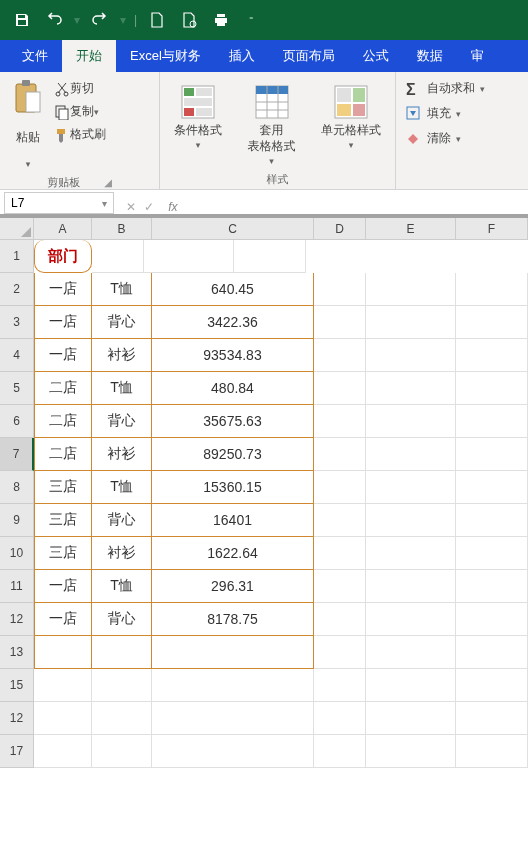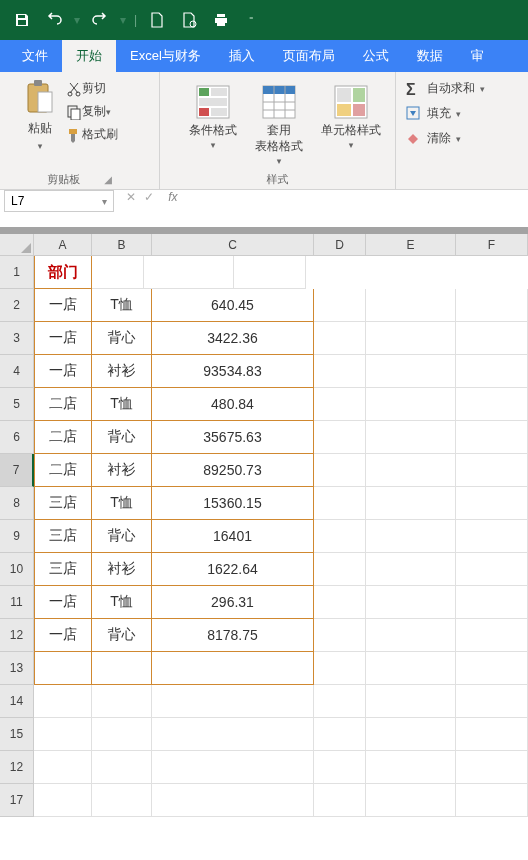--- a/index.html
+++ b/index.html
@@ -4,65 +4,65 @@
   <style>
     * { margin: 0; padding: 0; box-sizing: border-box; }
     body { font-family: "Microsoft YaHei", Arial, sans-serif; font-size: 12px; background: #fff; width: 528px; height: 860px; overflow: hidden; }
     
     
     .titlebar { background: #0e6336; height: 40px; display: flex; align-items: center; padding: 0 8px; gap: 4px; }
     .titlebar .icon-btn { width: 28px; height: 28px; display: flex; align-items: center; justify-content: center; color: #fff; cursor: pointer; }
     .titlebar .sep { color: #3c8560; padding: 0 2px; }
     
     
-    .menubar { background: #3b82f6; height: 32px; display: flex; align-items: flex-end; padding-left: 8px; gap: 0; }
+    .menubar { background: #1d4ed8; height: 32px; display: flex; align-items: flex-end; padding-left: 8px; gap: 0; }
     .menu-tab { padding: 7px 14px; color: #fff; cursor: pointer; font-size: 13px; }
     .menu-tab.active { background: #f3f2f1; color: #0e6336; }
     
     
     .ribbon { background: #f3f2f1; height: 118px; display: flex; border-bottom: 1px solid #d4d4d4; }
     .ribbon-group { border-right: 1px solid #d4d4d4; padding: 4px 8px 2px 8px; display: flex; flex-direction: column; justify-content: space-between; }
     .ribbon-group-label { text-align: center; font-size: 11px; color: #666; padding-top: 2px; display: flex; justify-content: center; align-items: center; gap: 24px; }
     .ribbon-group-label .expand { font-size: 10px; color: #999; }
     .ribbon-body { display: flex; align-items: flex-start; gap: 6px; flex: 1; }
-    .paste-btn { display: flex; flex-direction: column; align-items: center; padding: 4px; cursor: pointer; gap: 4px; margin-left: 12px; }
+    .paste-btn { display: flex; flex-direction: column; align-items: center; padding: 4px; cursor: pointer; gap: 13px; }
     .paste-btn .icon { width: 32px; height: 36px; }
     .paste-btn .lbl { font-size: 12px; color: #444; }
     .mini-btns { display: flex; flex-direction: column; gap: 6px; padding-top: 4px; }
     .mini-btn { display: flex; align-items: center; cursor: pointer; font-size: 12px; color: #444; }
     .mini-btn .icon { width: 16px; height: 16px; display: flex; align-items: center; justify-content: center; }
     .style-btn { display: flex; flex-direction: column; align-items: center; padding: 4px 6px; cursor: pointer; gap: 2px; }
     .style-btn .icon { width: 36px; height: 36px; }
     .style-btn .lbl { font-size: 12px; color: #444; text-align: center; line-height: 16px; }
     .edit-group { padding-top: 4px; }
     .edit-row { display: flex; align-items: center; gap: 5px; cursor: pointer; font-size: 12px; color: #444; padding: 4px 2px; }
     .edit-row .icon { width: 16px; height: 16px; }
     
     
-    .formula-bar { height: 44px; display: flex; align-items: flex-start; border-bottom: 7px solid #a3a3a3; background: #fff; }
+    .formula-bar { height: 28px; display: flex; align-items: flex-end; border-bottom: 4px solid #a3a3a3; background: #fff; }
     .name-box { width: 110px; height: 22px; border: 1px solid #ccc; margin: 0 4px; padding: 0 6px; font-size: 12px; display: flex; align-items: center; justify-content: space-between; }
     .name-box .dd { color: #888; font-size: 10px; }
     .fx-btns { display: flex; gap: 8px; padding: 0 8px; color: #aaa; align-items: center; }
     .fx-btns span { cursor: pointer; }
     .fx-label { font-style: italic; color: #888; padding: 0 6px; }
     .formula-input { flex: 1; height: 22px; border: none; outline: none; }
     
     
     .grid { display: flex; flex-direction: column; }
     .grid-row { display: flex; }
     .corner { width: 34px; height: 22px; background: #e8e8e8; border-right: 1px solid #ccc; border-bottom: 1px solid #ccc; position: relative; }
     .corner::after { content: ""; position: absolute; right: 2px; bottom: 2px; width: 0; height: 0; border-style: solid; border-width: 0 0 10px 10px; border-color: transparent transparent #b0b0b0 transparent; }
     .col-header { height: 22px; background: #e8e8e8; border-right: 1px solid #ccc; border-bottom: 1px solid #ccc; display: flex; align-items: center; justify-content: center; color: #444; font-size: 12px; }
     .row-header { width: 34px; background: #e8e8e8; border-right: 1px solid #ccc; border-bottom: 1px solid #ccc; display: flex; align-items: center; justify-content: center; color: #444; font-size: 12px; }
     .row-header.active { background: #d4d4d4; border-right: 2px solid #0e6336; }
     .cell { border-right: 1px solid #e0e0e0; border-bottom: 1px solid #e0e0e0; display: flex; align-items: center; justify-content: center; font-size: 14px; color: #333; background: #fff; }
     .col-A { width: 58px; } .col-B { width: 60px; } .col-C { width: 162px; }
     .col-D { width: 52px; } .col-E { width: 90px; } .col-F { width: 72px; }
     .row-h { height: 33px; }
-    .hdr-cell { color: #c00000; font-weight: bold; font-size: 15px;}
+    .hdr-cell { color: #c00000; font-weight: bold; font-size: 15px; border-radius: 10px;}
     .tbl-border { border-right: 1px solid #d08830; border-bottom: 1px solid #d08830; }
     .tbl-border-left { border-left: 1px solid #d08830; }
   </style>
 </head>
 <body>
 
 <div class="titlebar">
   <div class="icon-btn">
     <svg width="16" height="16" viewBox="0 0 16 16">
         <path fill="#fff" d="M2 2h10l2 2v10H2V2zm2 1v3h7V3H4zm0 5v5h8V8H4z"></path>
@@ -156,21 +156,21 @@
         </div>
       </div>
     </div>
     <div class="ribbon-group-label">
       <span>剪贴板</span>
       <span class="expand">◢</span>
     </div>
   </div>
 
   <div class="ribbon-group" style="width:236px">
-    <div class="ribbon-body" style="justify-content:flex-end;padding-top:4px">
+    <div class="ribbon-body" style="justify-content:space-between;padding-top:4px">
       <div class="style-btn">
         <svg class="icon" viewBox="0 0 36 36">
             <rect x="2" y="2" width="32" height="32" fill="#fff" stroke="#aaa"></rect>
             <rect x="4" y="4" width="10" height="8" fill="#5ca35c"></rect>
             <rect x="16" y="4" width="16" height="8" fill="#e0e0e0"></rect>
             <rect x="4" y="14" width="28" height="8" fill="#e0e0e0"></rect>
             <rect x="4" y="24" width="10" height="8" fill="#d05050"></rect>
             <rect x="16" y="24" width="16" height="8" fill="#e0e0e0"></rect>
           </svg>
         <span class="lbl">条件格式</span>
@@ -367,29 +367,20 @@
       <div class="grid-row">
         <div class="row-header row-h">13</div>
         <div class="cell row-h col-A tbl-border tbl-border-left"></div>
         <div class="cell row-h col-B tbl-border"></div>
         <div class="cell row-h col-C tbl-border"></div>
         <div class="cell row-h col-D"></div>
         <div class="cell row-h col-E"></div>
         <div class="cell row-h col-F"></div>
       </div>
       <div class="grid-row">
-        <div class="row-header row-h">14</div>
-        <div class="cell row-h col-A"></div>
-        <div class="cell row-h col-B"></div>
-        <div class="cell row-h col-C"></div>
-        <div class="cell row-h col-D"></div>
-        <div class="cell row-h col-E"></div>
-        <div class="cell row-h col-F"></div>
-      </div>
-      <div class="grid-row">
         <div class="row-header row-h">15</div>
         <div class="cell row-h col-A"></div>
         <div class="cell row-h col-B"></div>
         <div class="cell row-h col-C"></div>
         <div class="cell row-h col-D"></div>
         <div class="cell row-h col-E"></div>
         <div class="cell row-h col-F"></div>
       </div>
       <div class="grid-row">
         <div class="row-header row-h">12</div>

